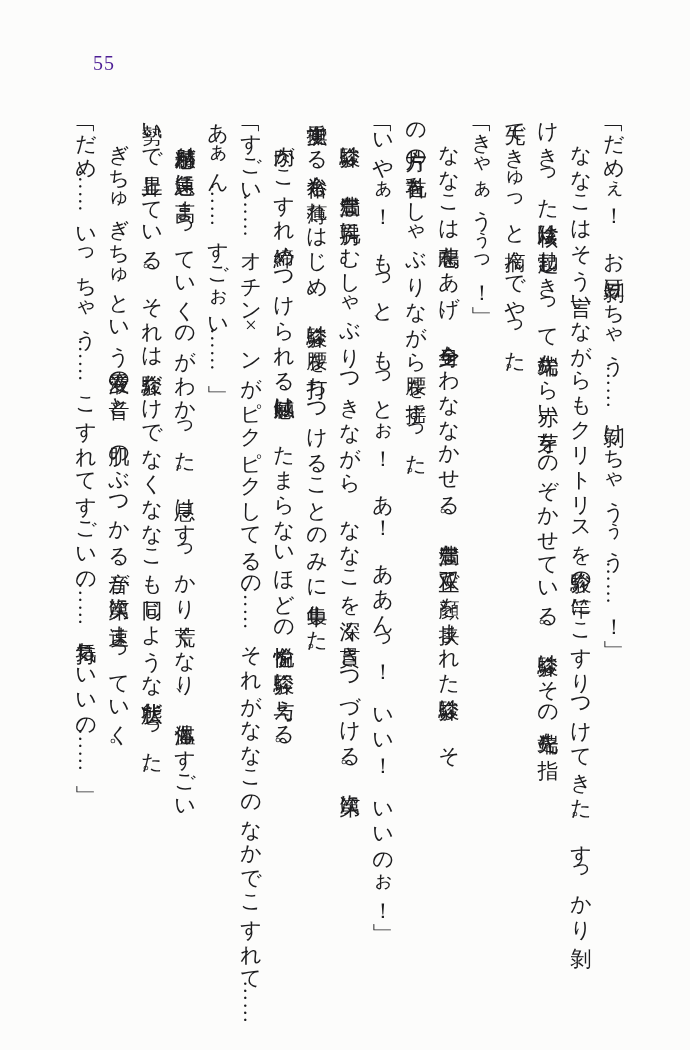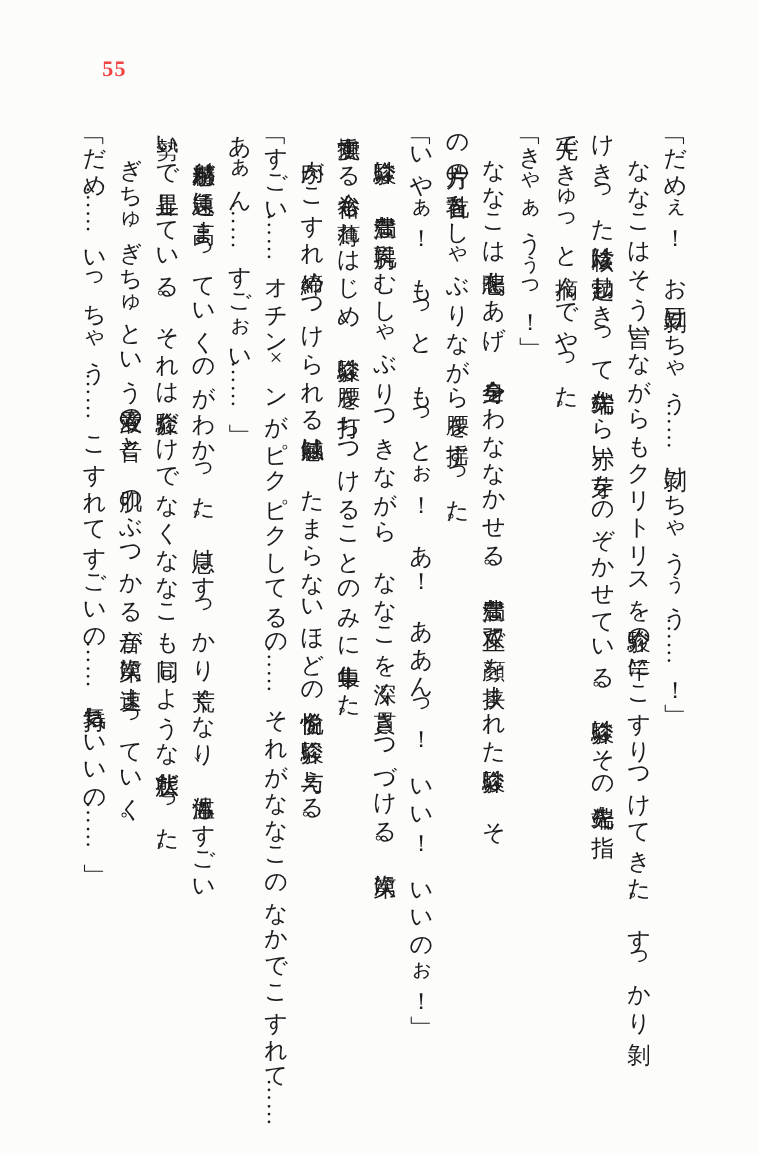--- a/index.html
+++ b/index.html
@@ -18,22 +18,21 @@
     inset: 0;
     background: #fcfcfb;
   }
   .page-number {
     position: absolute;
     top: 52px;
     left: 93px;
     font-family: "Liberation Serif", "DejaVu Serif", serif;
     font-size: 20px;
     letter-spacing: 1px;
-    color: #ef4444;
-    font-weight: bold;
+    color: #4c1d95;
   }
   .text-block {
     position: absolute;
     top: 108px;
     right: 60px;
     height: 840px;
     writing-mode: vertical-rl;
     text-orientation: mixed;
     font-family: "Liberation Serif", "DejaVu Serif", serif;
     font-size: 21px;

